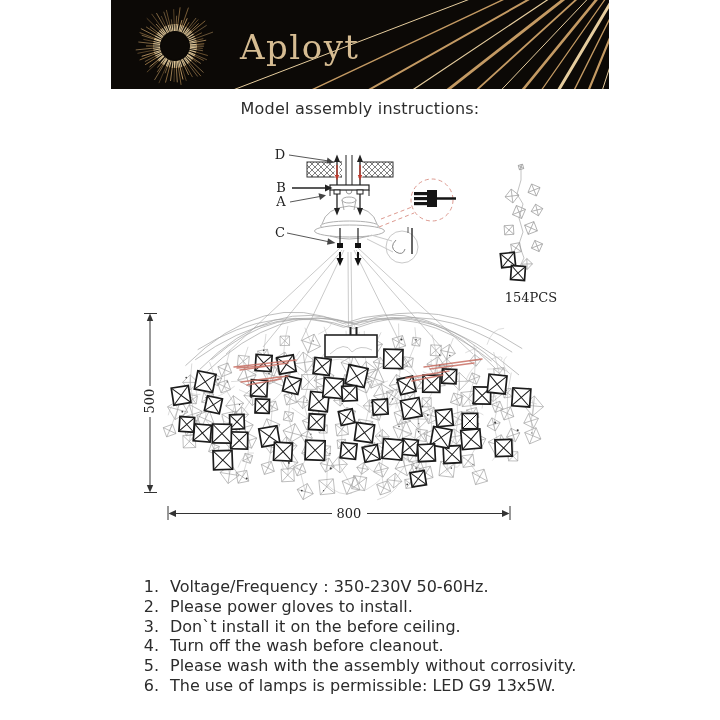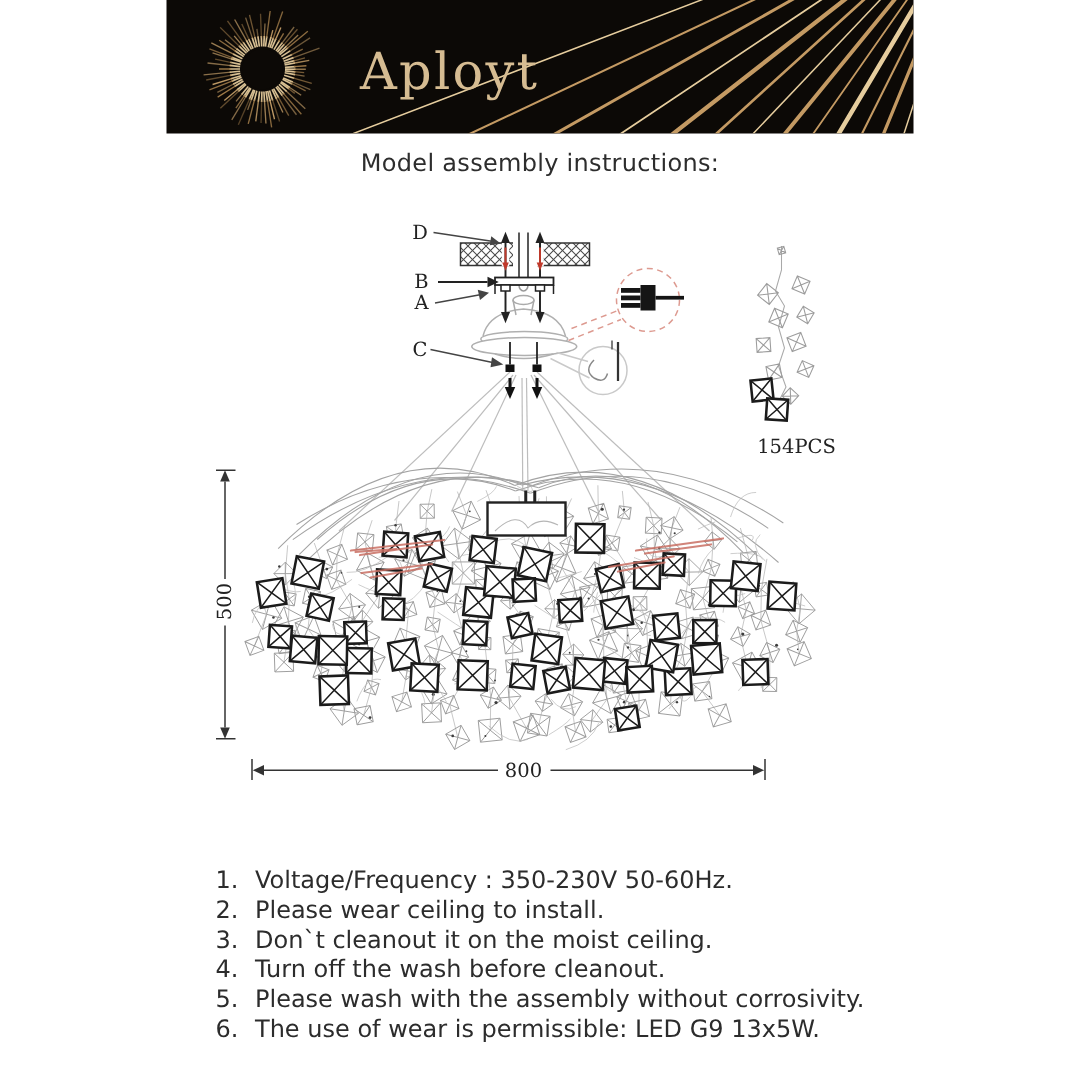--- a/index.html
+++ b/index.html
@@ -1254,32 +1254,32 @@
     <text x="349" y="378" class="dtext" text-anchor="middle">800</text>
   </svg>
 
   <div class="instructions">
     <div class="ins-row">
         <span class="ins-num">1.</span>
         <span class="ins-text">Voltage/Frequency : 350-230V 50-60Hz.</span>
       </div>
     <div class="ins-row">
         <span class="ins-num">2.</span>
-        <span class="ins-text">Please wear ceiling to install.</span>
+        <span class="ins-text">Please power gloves to install.</span>
       </div>
     <div class="ins-row">
         <span class="ins-num">3.</span>
-        <span class="ins-text">Don`t cleanout it on the moist ceiling.</span>
+        <span class="ins-text">Don`t install it on the before ceiling.</span>
       </div>
     <div class="ins-row">
         <span class="ins-num">4.</span>
         <span class="ins-text">Turn off the wash before cleanout.</span>
       </div>
     <div class="ins-row">
         <span class="ins-num">5.</span>
         <span class="ins-text">Please wash with the assembly without corrosivity.</span>
       </div>
     <div class="ins-row">
         <span class="ins-num">6.</span>
-        <span class="ins-text">The use of wear is permissible: LED G9 13x5W.</span>
+        <span class="ins-text">The use of lamps is permissible: LED G9 13x5W.</span>
       </div>
   </div>
 </div>
 
 </body></html>

